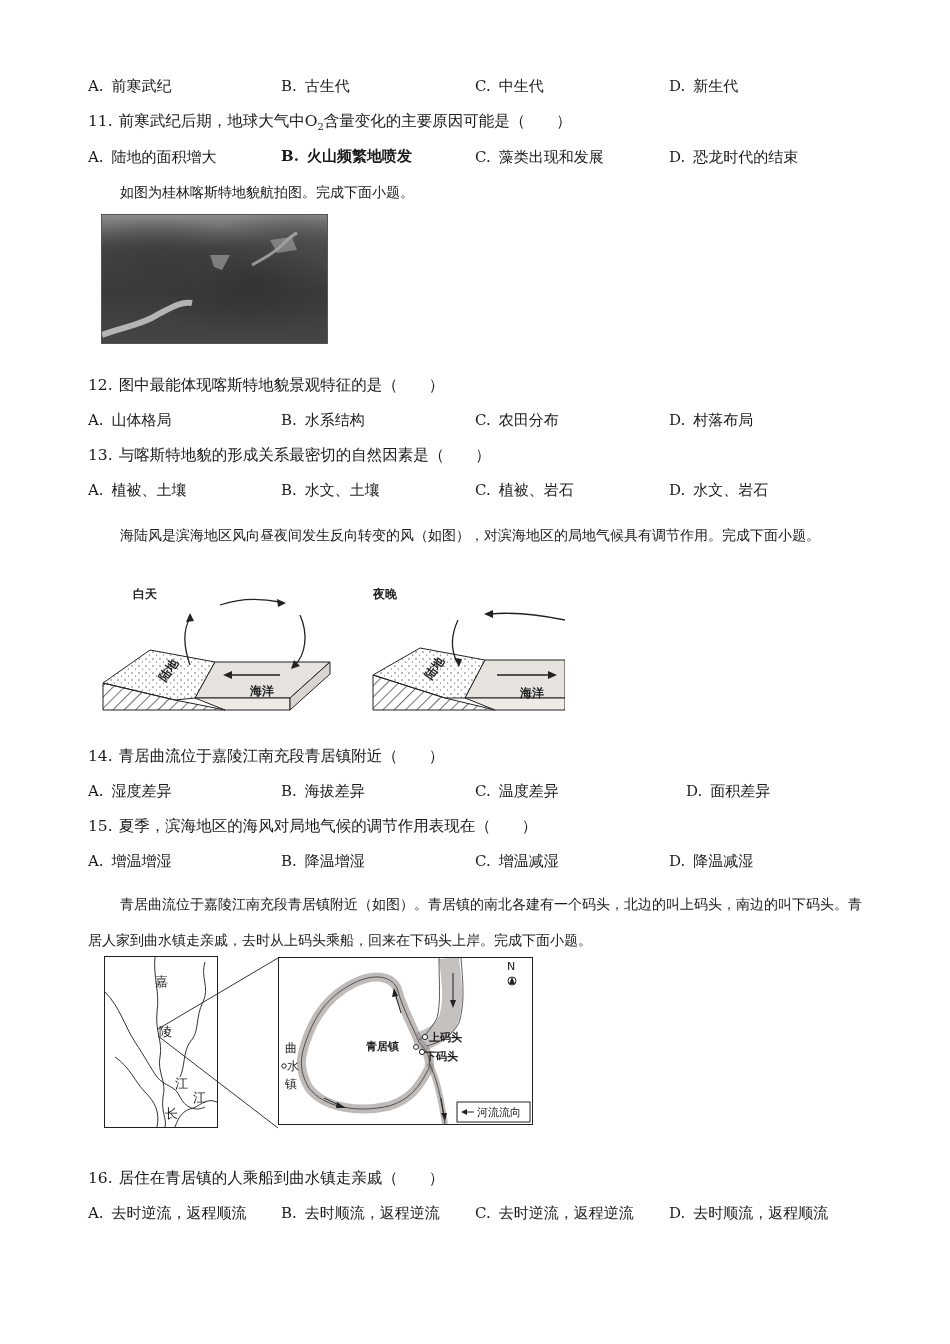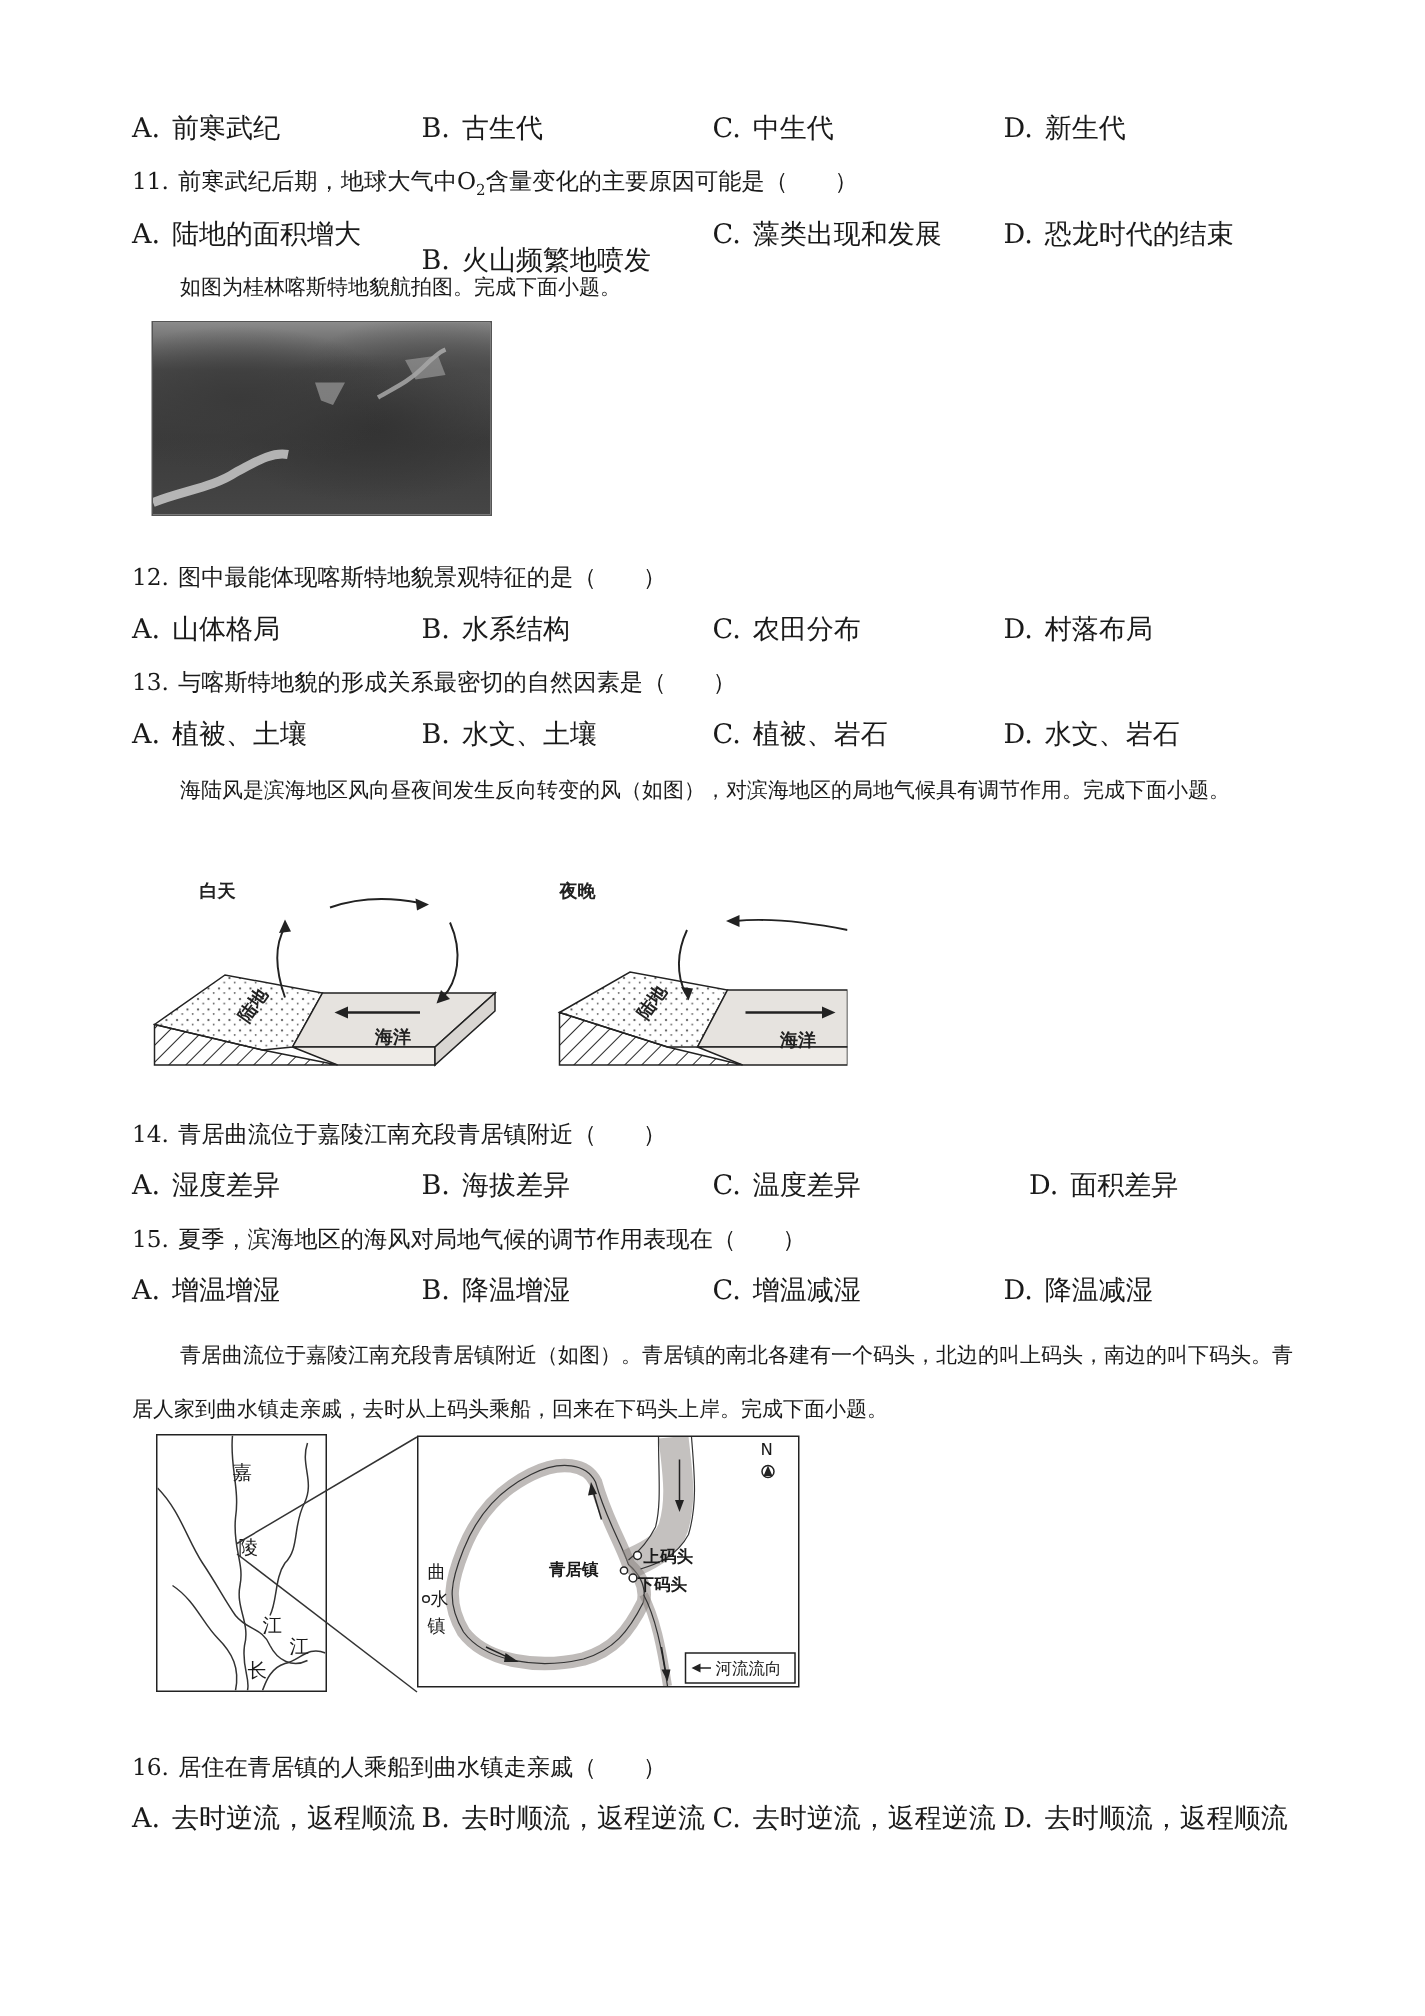--- a/index.html
+++ b/index.html
@@ -1,19 +1,19 @@
 <!DOCTYPE html>
 <html><head>
 <meta charset="utf-8">
 <style>
   html, body { margin: 0; padding: 0; background: #ffffff; }
   body { width: 950px; height: 1344px; position: relative; overflow: hidden;
          font-family: "DejaVu Serif", "Liberation Serif", serif; color: #1a1a1a; }
   .line { position: absolute; left: 88px; font-size: 15.5px; line-height: 20px; white-space: nowrap; }
-  .opt { position: absolute; font-size: 18px; line-height: 20px; white-space: nowrap; }
+  .opt { position: absolute; font-size: 15px; line-height: 20px; white-space: nowrap; }
   .para { position: absolute; left: 88px; width: 775px; font-size: 14px; line-height: 20px; }
   .indent { text-indent: 32px; }
   .q-num { margin-right: 6px; text-align: center; }
   .opt-letter { margin-right: 8px; }
   sub { font-size: 10px; }
   .figure { position: absolute; }
   .photo { background:
       radial-gradient(ellipse at 25% 40%, #3a3a3a 0%, transparent 45%),
       radial-gradient(ellipse at 65% 55%, #333 0%, transparent 50%),
       radial-gradient(ellipse at 85% 30%, #4a4a4a 0%, transparent 35%),
@@ -29,21 +29,21 @@
   <div class="opt" style="left:281px;top:76px;"><span class="opt-letter">B.</span><span>古生代</span></div>
   <div class="opt" style="left:475px;top:76px;"><span class="opt-letter">C.</span><span>中生代</span></div>
   <div class="opt" style="left:669px;top:76px;"><span class="opt-letter">D.</span><span>新生代</span></div>
 </div>
 
 <div class="line" style="top:111px;">
   <span class="q-num">11.</span><span>前寒武纪后期，地球大气中O</span><sub>2</sub><span>含量变化的主要原因可能是（　　）</span>
 </div>
 <div>
   <div class="opt" style="left:88px;top:147px;"><span class="opt-letter">A.</span><span>陆地的面积增大</span></div>
-  <div class="opt" style="left:281px;top:164px;"><span class="opt-letter">B.</span><span>火山频繁地喷发</span></div>
+  <div class="opt" style="left:281px;top:146px;font-weight:bold;"><span class="opt-letter">B.</span><span>火山频繁地喷发</span></div>
   <div class="opt" style="left:475px;top:147px;"><span class="opt-letter">C.</span><span>藻类出现和发展</span></div>
   <div class="opt" style="left:669px;top:147px;"><span class="opt-letter">D.</span><span>恐龙时代的结束</span></div>
 </div>
 
 <div class="para indent" style="top:182px;">如图为桂林喀斯特地貌航拍图。完成下面小题。</div>
 
 <div class="figure photo" style="left:101px;top:214px;width:225px;height:128px;">
   <svg width="225" height="128" viewBox="0 0 225 128">
     <path d="M0,120 C20,112 40,110 55,100 C70,92 80,86 90,88" stroke="#c9c9c9" stroke-width="6" fill="none" opacity="0.85"></path>
     <path d="M150,50 C160,44 170,40 180,30 C185,25 190,20 195,18" stroke="#bdbdbd" stroke-width="3" fill="none" opacity="0.7"></path>
@@ -65,21 +65,21 @@
 <div class="line" style="top:445px;">
   <span class="q-num">13.</span><span>与喀斯特地貌的形成关系最密切的自然因素是（　　）</span>
 </div>
 <div>
   <div class="opt" style="left:88px;top:480px;"><span class="opt-letter">A.</span><span>植被、土壤</span></div>
   <div class="opt" style="left:281px;top:480px;"><span class="opt-letter">B.</span><span>水文、土壤</span></div>
   <div class="opt" style="left:475px;top:480px;"><span class="opt-letter">C.</span><span>植被、岩石</span></div>
   <div class="opt" style="left:669px;top:480px;"><span class="opt-letter">D.</span><span>水文、岩石</span></div>
 </div>
 
-<div class="para indent" style="top:516px;line-height:23px;">海陆风是滨海地区风向昼夜间发生反向转变的风（如图），对滨海地区的局地气候具有调节作用。完成下面小题。</div>
+<div class="para indent" style="top:516px;line-height:40px;font-family:Liberation Mono, monospace;">海陆风是滨海地区风向昼夜间发生反向转变的风（如图），对滨海地区的局地气候具有调节作用。完成下面小题。</div>
 
 <div class="figure" style="left:95px;top:580px;width:240px;height:140px;">
   <span class="fig-label" style="left:38px;top:6px;">白天</span>
   <svg width="240" height="140" viewBox="0 0 240 140" style="position:absolute;left:0;top:0;">
     <defs>
       <pattern id="hatch1" width="8" height="8" patternUnits="userSpaceOnUse" patternTransform="rotate(45)">
         <line x1="0" y1="0" x2="0" y2="8" stroke="#222" stroke-width="1.3"></line>
       </pattern>
       <pattern id="dots1" width="7" height="7" patternUnits="userSpaceOnUse">
         <circle cx="2" cy="2" r="0.7" fill="#444"></circle>

